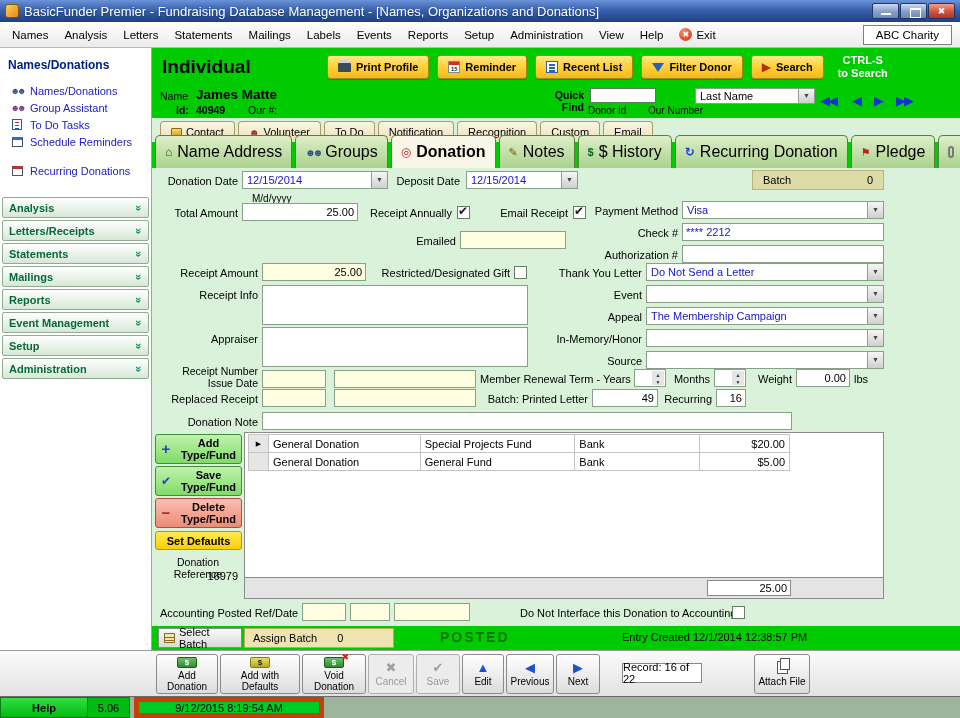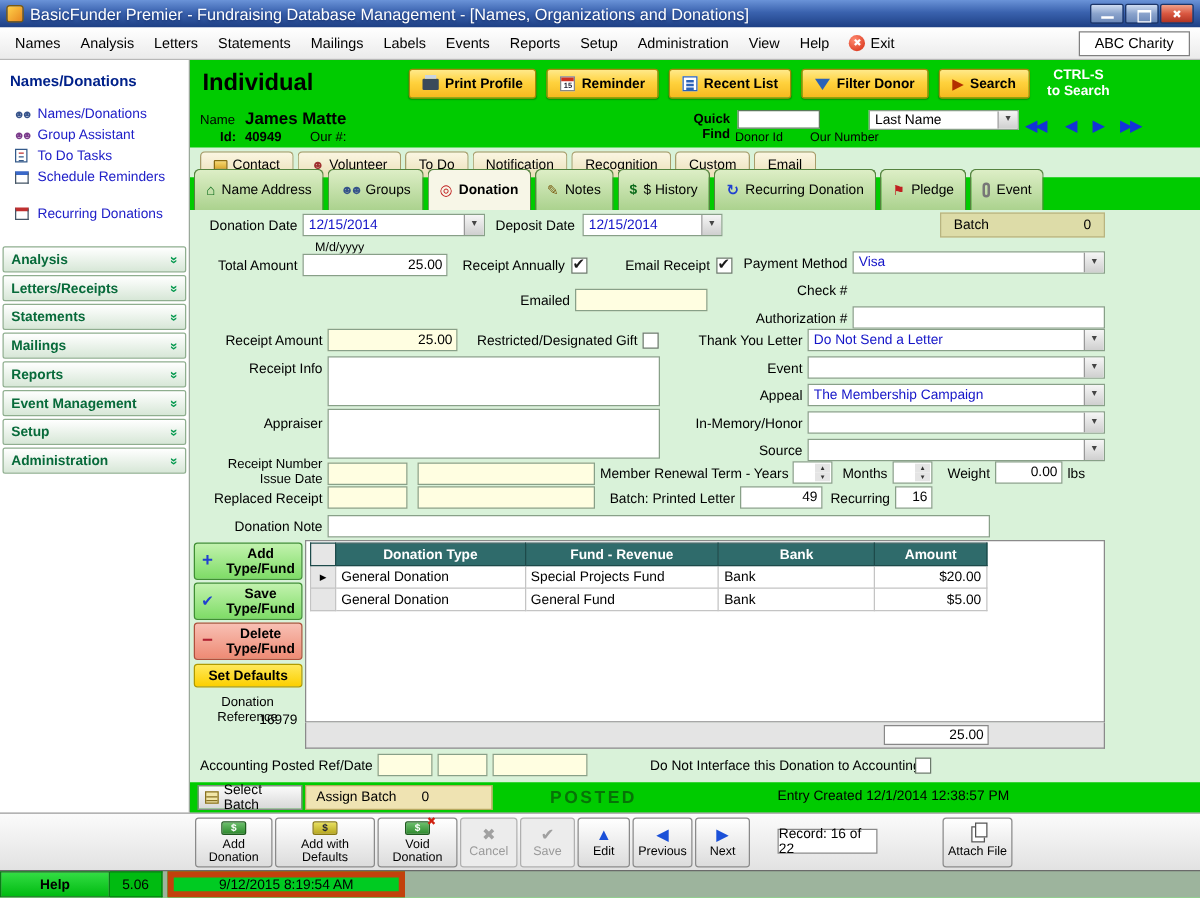--- a/index.html
+++ b/index.html
@@ -76,21 +76,21 @@
 .na-next::after{content:"▶"}
 .na-last::after{content:"▶▶"}
 
 
 .tabs-top{height:24px;flex:none;background:#D9F2D9;display:flex;align-items:flex-end;gap:3px;padding-left:8px}
 .ttab{height:21px;display:flex;align-items:center;gap:4px;padding:0 10px;background:linear-gradient(#fbf6e2,#eadfb8);border:1px solid #a89c6a;border-bottom:none;border-radius:4px 4px 0 0;font-size:11px;cursor:pointer;white-space:nowrap}
 .ic-folder{width:11px;height:8px;background:linear-gradient(#f8d870,#d8a830);border:1px solid #8a6a10;border-radius:1px;flex:none}
 .ic-person{color:#a03030;font-size:10px}
 .ic-person::after{content:"☻"}
 .tabs-main{height:26px;flex:none;background:#00CB00;display:flex;align-items:flex-end;gap:3px;padding-left:3px}
-.mtab{height:23px;display:flex;align-items:center;gap:5px;padding:16px 9px;background:linear-gradient(#ddeec6,#abd28e);border:1px solid #55833f;border-bottom:none;border-radius:5px 5px 0 0;font-size:11px;cursor:pointer;white-space:nowrap}
+.mtab{height:23px;display:flex;align-items:center;gap:5px;padding:16px 9px;background:linear-gradient(#ddeec6,#abd28e);border:1px solid #55833f;border-bottom:none;border-radius:5px 5px 0 0;font-size:16px;cursor:pointer;white-space:nowrap}
 .mtab.active{background:#f7f6e7;font-weight:bold;height:25px}
 .ic-house{color:#0a6a1a;font-weight:bold;font-size:12px}.ic-house::after{content:"⌂"}
 .ic-group{color:#35528a;font-size:10px;letter-spacing:-3px}.ic-group::after{content:"☻☻"}
 .ic-dart{color:#c02020;font-weight:bold;font-size:12px}.ic-dart::after{content:"◎"}
 .ic-note{color:#7a5a10;font-size:11px}.ic-note::after{content:"✎"}
 .ic-dollar{color:#0a6a1a;font-weight:bold;font-size:11px}.ic-dollar::after{content:"$"}
 .ic-recur{color:#2040d0;font-weight:bold;font-size:12px}.ic-recur::after{content:"↻"}
 .ic-flag{color:#c02020;font-size:11px}.ic-flag::after{content:"⚑"}
 .ic-clip{width:6px;height:12px;border:2px solid #777;border-radius:3px;flex:none}
 
@@ -397,20 +397,21 @@
         <div class="lbl" style="left:0;top:37px;width:86px">Total Amount</div>
         <input class="fld right" style="left: 90px; top: 35px; width: 116px;" value="25.00">
         <div class="lbl" style="left:212px;top:37px;width:88px">Receipt Annually</div>
         <span class="cb checked" style="left:305px;top:38px"></span>
         <div class="lbl" style="left:342px;top:37px;width:74px">Email Receipt</div>
         <span class="cb checked" style="left:421px;top:38px"></span>
         <div class="lbl" style="left:442px;top:35px;width:84px">Payment Method</div>
         <div class="dd" style="left:530px;top:33px;width:202px"><span>Visa</span></div>
 
         <div class="lbl" style="left:442px;top:57px;width:84px">Check #</div>
+        <input class="fld blue" style="left: 530px; top: 55px; width: 202px;" value="**** 2212">
 
         <div class="lbl" style="left:218px;top:65px;width:86px">Emailed</div>
         <input class="fld cream" style="left: 308px; top: 63px; width: 106px;">
         <div class="lbl" style="left:442px;top:79px;width:84px">Authorization #</div>
         <input class="fld" style="left: 530px; top: 77px; width: 202px;">
 
         <div class="lbl" style="left:0;top:97px;width:106px">Receipt Amount</div>
         <input class="fld cream right" style="left: 110px; top: 95px; width: 104px;" value="25.00">
         <div class="lbl" style="left:222px;top:97px;width:136px">Restricted/Designated Gift</div>
         <span class="cb" style="left:362px;top:98px"></span>
@@ -479,27 +480,20 @@
 
         <table class="fund-table">
           <colgroup>
               <col style="width:20px">
               <col style="width:152px">
               <col style="width:155px">
               <col style="width:125px">
               <col style="width:90px">
             </colgroup>
           <tbody>
-              <tr>
-            <th class="gut"></th>
-            <th>Don­ation Type</th>
-            <th>Fund - Revenue</th>
-            <th>Bank</th>
-            <th>Amount</th>
-          </tr>
           <tr>
             <td class="gut sel"></td>
             <td>General Donation</td>
             <td>Special Projects Fund</td>
             <td>Bank</td>
             <td class="amt">$20.00</td>
           </tr>
           <tr>
             <td class="gut"></td>
             <td>General Donation</td>

